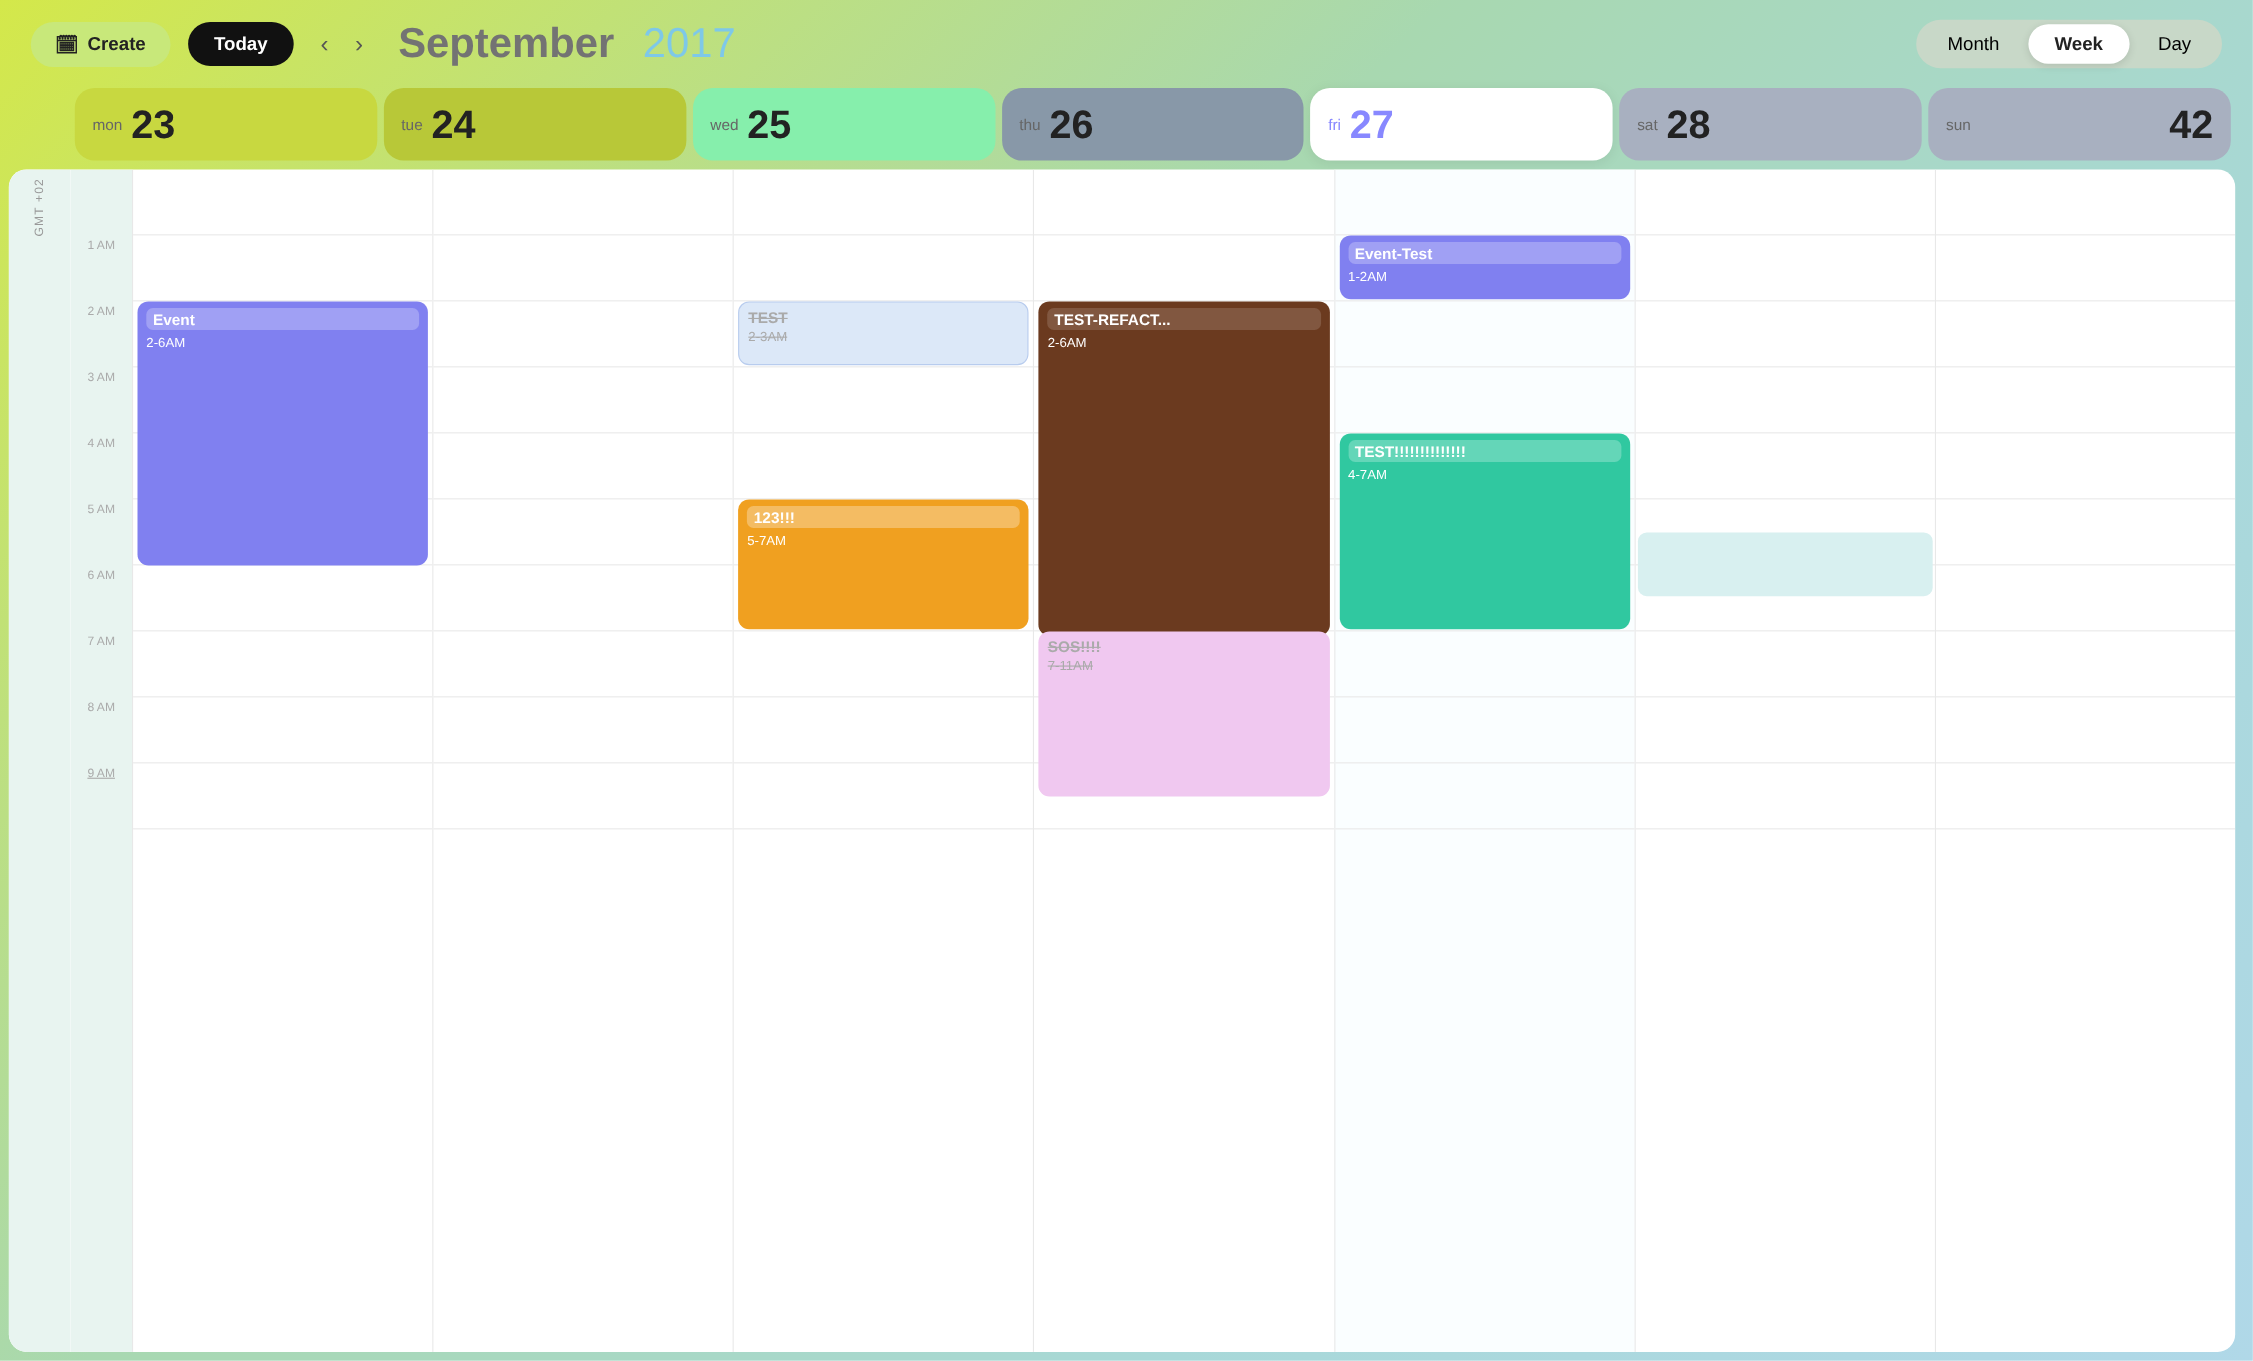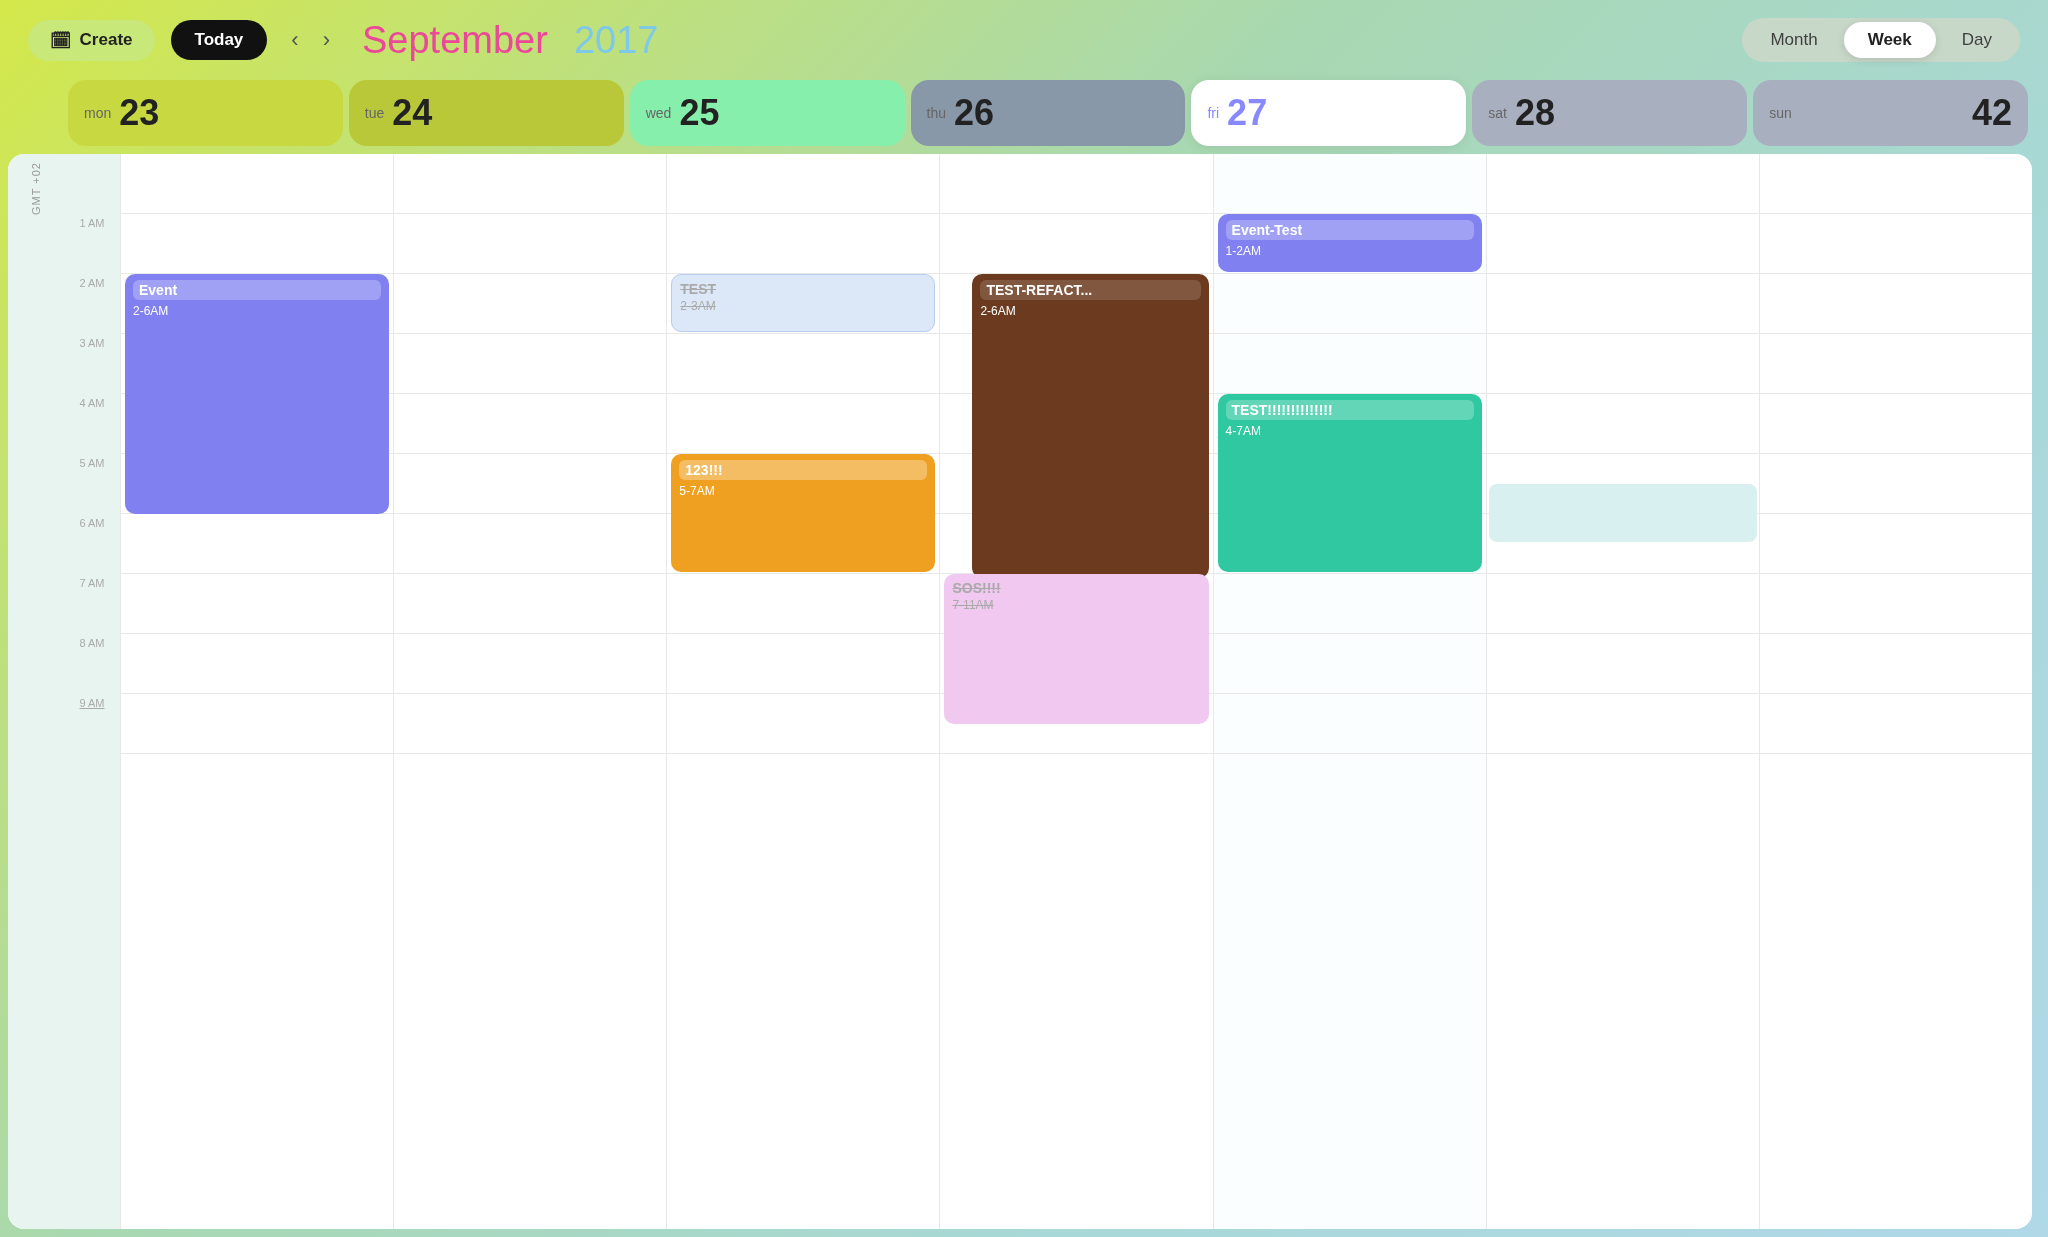--- a/index.html
+++ b/index.html
@@ -48,22 +48,22 @@
     .nav-arrow {
       background: none;
       border: none;
       font-size: 22px;
       cursor: pointer;
       color: #555;
       padding: 4px 8px;
     }
     .month-title {
       font-size: 38px;
-      font-weight: 400;
-      color: #ec4899;
+      font-weight: 700;
+      color: #737373;
       margin-left: 8px;
       text-align: right;
     }
     .year-title {
       font-size: 38px;
       font-weight: 400;
       color: #7ec8e8;
       margin-left: 10px;
     }
     .view-switcher {
@@ -75,21 +75,21 @@
       padding: 4px;
       gap: 2px;
     }
     .view-btn {
       background: none;
       border: none;
       border-radius: 24px;
       padding: 8px 24px;
       font-size: 17px;
       cursor: pointer;
-      color: #404040;
+      color: #000000;
       font-weight: 500;
     }
     .view-btn.active {
       background: #fff;
       color: #222;
       font-weight: 600;
       box-shadow: 0 2px 8px rgba(0,0,0,0.12);
     }
     .day-header {
       flex: 1;
@@ -329,21 +329,21 @@
           <div style="height:60px;border-bottom:1px solid #e8e8e8;"></div>
           <div style="height:60px;border-bottom:1px solid #e8e8e8;"></div>
           <div style="height:60px;border-bottom:1px solid #e8e8e8;"></div>
           <div style="height:60px;border-bottom:1px solid #e8e8e8;"></div>
           <div style="height:60px;border-bottom:1px solid #e8e8e8;"></div>
           <div style="height:60px;border-bottom:1px solid #e8e8e8;"></div>
           <div style="height:60px;border-bottom:1px solid #e8e8e8;"></div>
           <div style="height:60px;border-bottom:1px solid #e8e8e8;"></div>
           <div style="height:60px;border-bottom:1px solid #e8e8e8;"></div>
 
-          <div class="event brown" style="top:120px;height:304px;margin-left:28px;">
+          <div class="event brown" style="top:120px;height:304px;">
             <div class="event-title" style="color:#fff;background:rgba(255,255,255,0.15);border-radius:6px;padding:2px 6px;margin-bottom:4px;">TEST-REFACT...</div>
             <div class="event-time">2-6AM</div>
           </div>
 
           <div class="event pink" style="top:420px;height:150px;">
             <div class="event-title" style="text-decoration:line-through;color:#aaa;">SOS!!!!</div>
             <div class="event-time" style="text-decoration:line-through;color:#aaa;">7-11AM</div>
           </div>
         </div>
 

